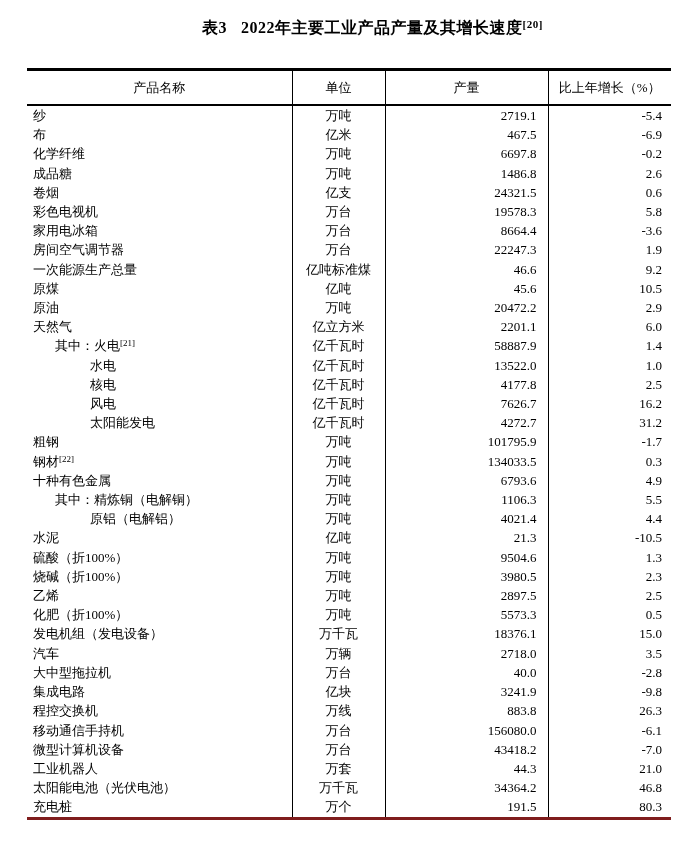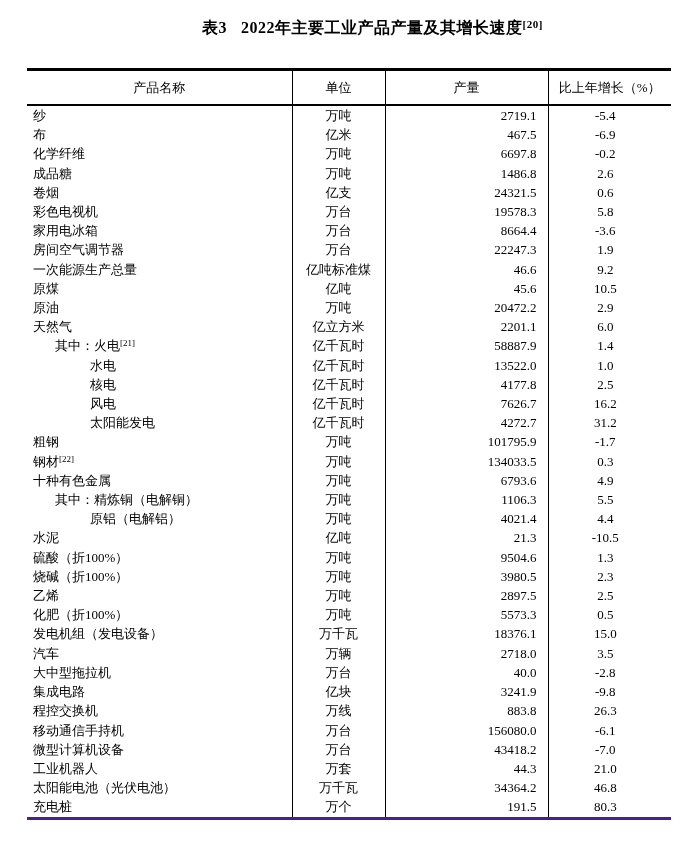--- a/index.html
+++ b/index.html
@@ -34,21 +34,21 @@
     vertical-align: 5px;
   }
   table.stats-table {
     position: absolute;
     left: 27px;
     top: 68px;
     width: 644px;
     border-collapse: collapse;
     table-layout: fixed;
     border-top: 3px solid #000000;
-    border-bottom: 3px solid #4c1d95;
+    border-bottom: 3px solid #7f1d1d;
     font-size: 13px;
   }
   col.c-name   { width: 265px; }
   col.c-unit   { width: 93px;  }
   col.c-output { width: 163px; }
   col.c-growth { width: 123px; }
 
   thead th {
     font-weight: normal;
     height: 33px;
@@ -76,21 +76,21 @@
     line-height: 0;
   }
   td.col-unit {
     text-align: center;
   }
   td.col-output {
     text-align: right;
     padding-right: 11px;
   }
   td.col-growth {
-    text-align: center;
+    text-align: right;
     padding-right: 9px;
     margin-left: 46px;
   }
 </style>
 </head>
 <body>
 
 <h1 class="page-title"><span>表3</span><span class="title-gap"></span><span>2022年主要工业产品产量及其增长速度</span><sup>[20]</sup></h1>
 
 <table class="stats-table">

